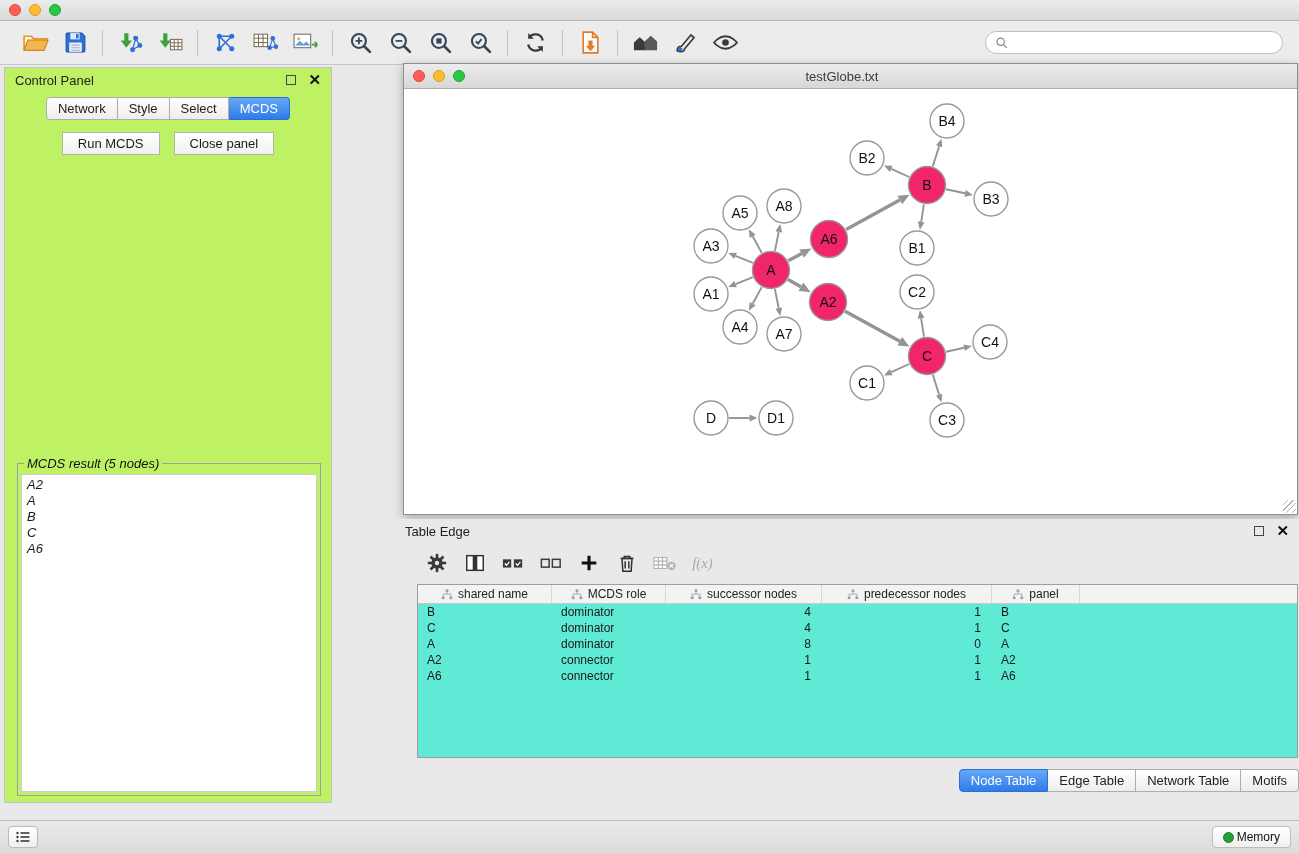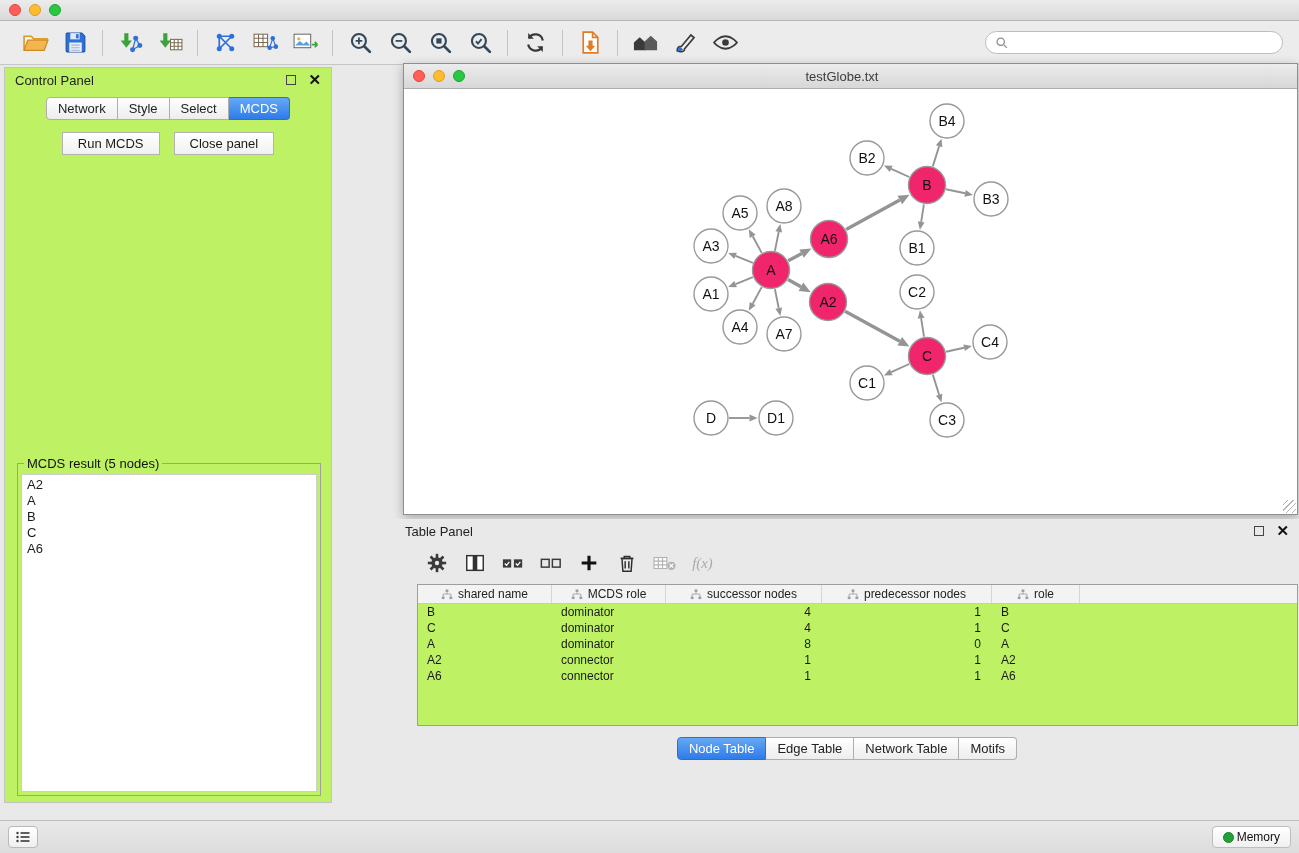--- a/index.html
+++ b/index.html
@@ -102,21 +102,21 @@
   }
   .cp-buttons { display:flex; justify-content:center; gap:14px; margin-top:12px; }
   .btn {
     padding:3px 15px; font-size:13px; color:#1a1a1a;
     background:linear-gradient(#ffffff,#f1f1f1);
     border:1px solid #b3b3b3; border-radius:0;
     font-family:"Liberation Sans", sans-serif;
   }
   .result-fieldset {
     position:absolute; left:12px; right:10px; top:388px; bottom:6px;
-    border:1px solid #9f9f9f; padding:3px;
+    border:1px solid #9f9f9f; padding:3px;font-style:italic;
   }
   .result-fieldset legend { font-size:13px; color:#111; padding:0 3px; margin-left:3px; }
   .result-list {
     width:100%; height:100%; background:#fff; border:1px solid #cdcdcd;
     padding:2px 5px; font-size:13px; overflow:hidden;
   }
   .result-item { height:16px; line-height:16px; }
 
   
   .net-window {
@@ -145,36 +145,36 @@
     position:absolute; left:395px; top:519px; right:0; height:293px;
     background:#e9e9e9;
   }
   .tt-bar { display:flex; align-items:center; gap:10px; margin:4px 0 5px 28px; height:32px; }
   .tt-btn {
     background:none; border:none; height:28px; min-width:28px;
     display:flex; align-items:center; justify-content:center;
   }
   .tt-btn svg { height:22px; }
   .node-table {
-    margin-left:22px; margin-right:1px; height:142px;
-    background:#bef264; border:1px solid #9d9d9d; overflow:hidden;
+    margin-left:22px; margin-right:1px; height:174px;
+    background:#5eead4; border:1px solid #9d9d9d; overflow:hidden;
   }
   .tbl-header {
     display:grid; height:19px; background:#f3f3f3; border-bottom:1px solid #c9c9c9;
   }
   .th {
     display:flex; align-items:center; justify-content:center; gap:5px;
     font-size:12px; color:#222; border-right:1px solid #d6d6d6; overflow:hidden;
   }
   .th-filler { border-right:none; }
   .tr { display:grid; height:16px; }
   .td { font-size:12px; line-height:16px; overflow:hidden; white-space:nowrap; }
   .td.align-left { padding-left:9px; text-align:left; }
   .td.align-right { padding-right:11px; text-align:right; }
-  .tbl-tabs { display:flex; justify-content:center; margin-top:11px; }
+  .tbl-tabs { display:flex; justify-content:flex-end; margin-top:11px; }
 
   
   .statusbar {
     position:absolute; left:0; right:0; bottom:0; height:33px;
     background:linear-gradient(#e9e9e9,#dcdcdc); border-top:1px solid #bdbdbd;
     display:flex; align-items:center; padding:0 8px;
   }
   .menu-btn {
     width:30px; height:22px; background:linear-gradient(#ffffff,#efefef);
     border:1px solid #b9b9b9; border-radius:4px;
@@ -552,21 +552,21 @@
             <circle cx="372" cy="329" r="17" fill="#ffffff" stroke="#999999" stroke-width="1.4"></circle>
             <text x="372" y="334" text-anchor="middle" font-size="14" fill="#111111">D1</text>
           </g>
         </svg>
     </div>
     <div class="resize-grip"></div>
   </div>
 
   <div class="table-panel">
     <div class="panel-header">
-      <span>Table Panel</span>
+      <span>Table Edge</span>
       <span class="spacer"></span>
       <span class="float-btn"></span>
       <button class="close-btn">✕</button>
     </div>
     <div class="tt-bar">
         <button class="tt-btn">
           <span class="icon">
             <svg viewBox="0 0 24 24" width="22" height="22">
               <g fill="#3a3a3a">
                 <rect x="10.6" y="2" width="2.8" height="20"></rect>
@@ -689,21 +689,21 @@
           </div>
           <div class="th">
             <span class="icon">
               <svg viewBox="0 0 13 12" width="12" height="11">
                 <rect x="5" y="0.5" width="3" height="2.8" fill="#98a0aa"></rect>
                 <rect x="0.8" y="8.2" width="3" height="2.8" fill="#98a0aa"></rect>
                 <rect x="9.2" y="8.2" width="3" height="2.8" fill="#98a0aa"></rect>
                 <path d="M6.5 3.3v2.2M2.3 8.2V5.5h8.4v2.7" fill="none" stroke="#98a0aa" stroke-width="0.9"></path>
               </svg>
             </span>
-            <span>role</span>
+            <span>panel</span>
           </div>
           <div class="th th-filler"></div>
         </div>
       <div>
           <div class="tr" style="grid-template-columns: 134px 114px 156px 170px 88px 1fr;">
             <div class="td align-left">B</div>
             <div class="td align-left">dominator</div>
             <div class="td align-right">4</div>
             <div class="td align-right">1</div>
             <div class="td align-left">B</div>

